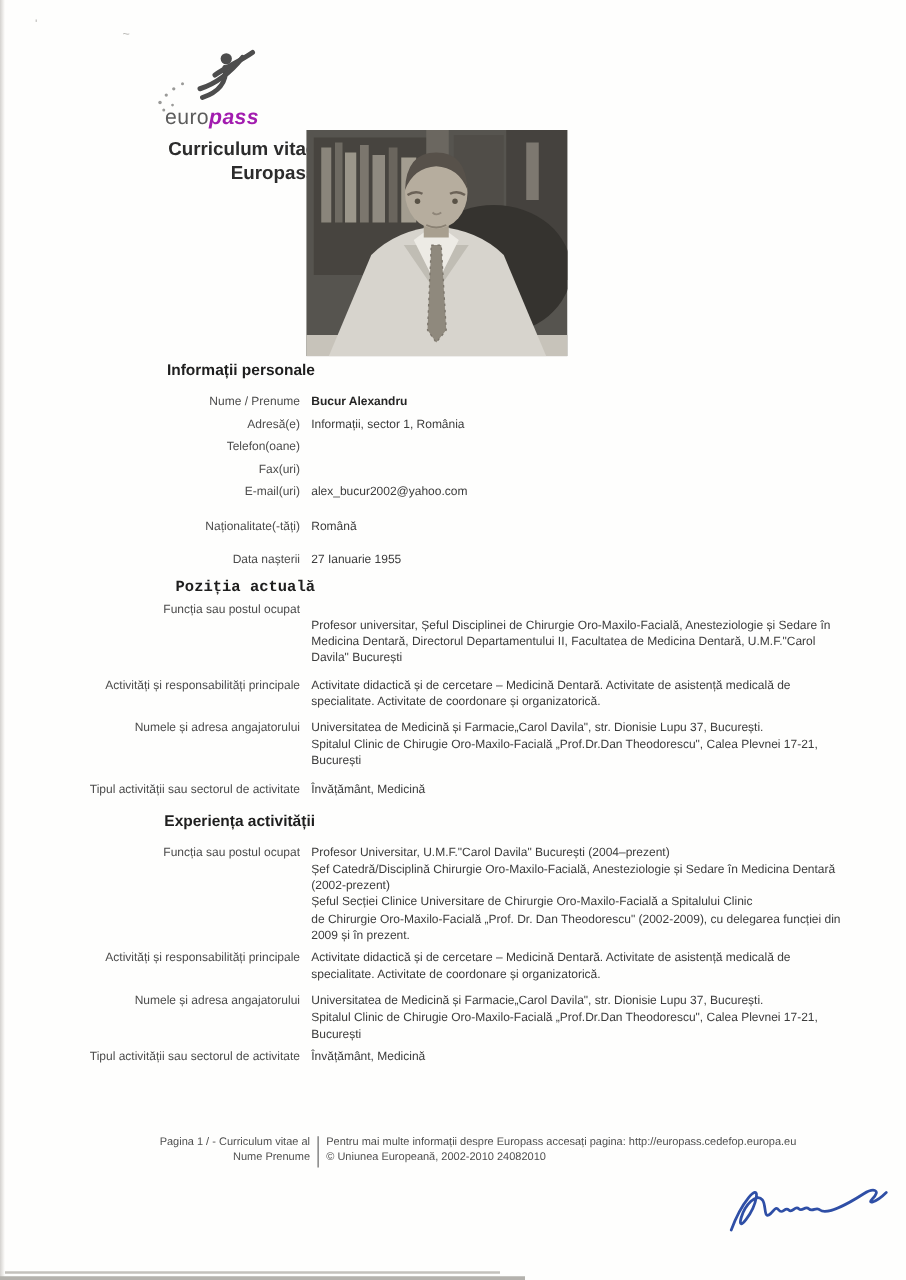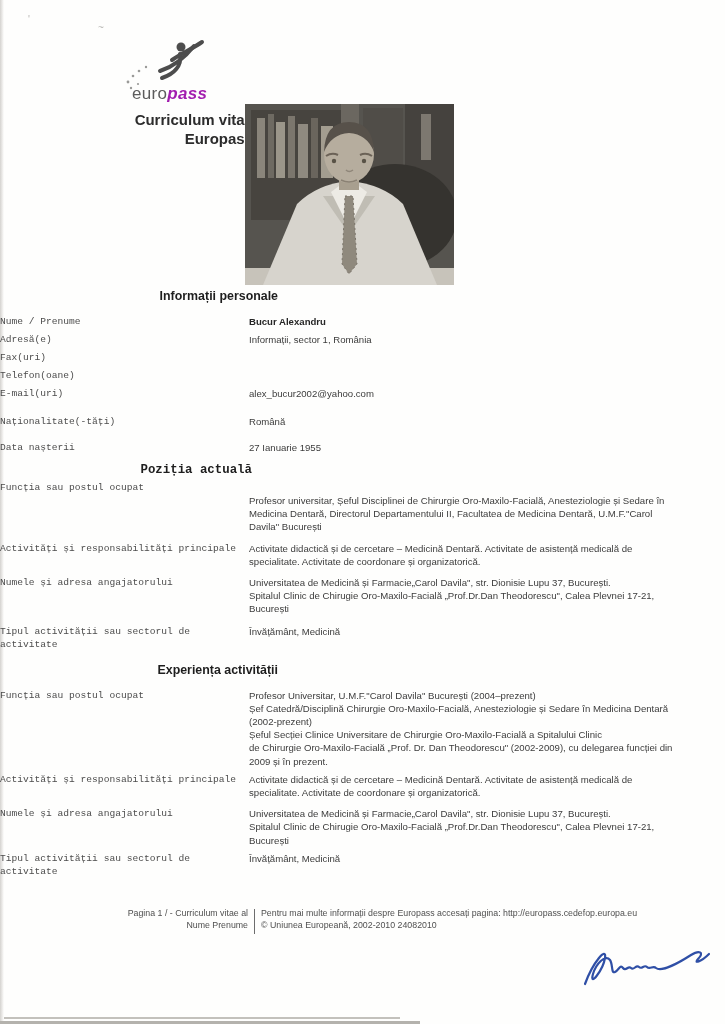--- a/index.html
+++ b/index.html
@@ -22,28 +22,28 @@
   .cv-title { position:absolute; left:16px; top:110px; width:237px; text-align:right;
     font-size:15px; font-weight:bold; color:#2c2c2c; line-height:19px; }
 
   .photo { position:absolute; left:245px; top:104px; width:209px; height:181px; }
   .photo svg { display:block; }
 
   
   .content { position:absolute; left:0; top:289px; width:712px; }
   .section-heading { width:252px; text-align:right; font-size:12.4px; font-weight:bold; color:#1e1e1e; }
   .row { display:flex; align-items:flex-start; margin-bottom:5px; }
-  .label { width:240px; text-align:left; font-size:9.6px; line-height:13px; color:#4c4c4c; flex:none;font-family:Liberation Mono, monospace; }
+  .label { width:240px; text-align:right; font-size:9.6px; line-height:13px; color:#4c4c4c; flex:none; }
   .value { margin-left:9px; width:452px; font-size:9.6px; line-height:13.2px; color:#3c3c3c; white-space:pre-line; }
   .bold { font-weight:bold; color:#262626; }
   .value-offset { margin-top:13px; }
   .min-h { min-height:13px; }
   .mt14 { margin-top:14px; } .mt13 { margin-top:13px; } .mt9 { margin-top:9px;font-family:Liberation Mono, monospace; }
   .mt12 { margin-top:12px; } .mt4 { margin-top:4px; }
-  .mb12 { margin-bottom:12px;padding-left:26px; } .mb4 { margin-bottom:4px; }
+  .mb12 { margin-bottom:12px; } .mb4 { margin-bottom:4px; }
   .gap8 { margin-bottom:8px; } .gap9 { margin-bottom:9px; }
 
   
   .footer { position:absolute; left:0; top:908px; width:712px; display:flex; align-items:flex-start;
     font-size:8.8px; color:#4f4f4f;padding-left:16px; }
   .footer-left { width:232px; text-align:right; line-height:11.5px; flex:none; }
   .footer-divider { width:1px; height:25px; background:#6d6d6d; margin:1px 6px 0 6px; flex:none; }
   .footer-right { line-height:11.5px; }
   .signature { position:absolute; left:565px; top:922px; width:150px; height:80px; }
 </style>
@@ -128,25 +128,25 @@
 
     <div class="row">
       <div class="label">Nume / Prenume</div>
       <div class="value bold min-h">Bucur Alexandru</div>
     </div>
     <div class="row">
       <div class="label">Adresă(e)</div>
       <div class="value min-h">Informații, sector 1, România</div>
     </div>
     <div class="row">
+      <div class="label">Telefon(oane)</div>
+      <div class="value min-h"></div>
+    </div>
+    <div class="row">
       <div class="label">Fax(uri)</div>
-      <div class="value min-h"></div>
-    </div>
-    <div class="row">
-      <div class="label">Telefon(oane)</div>
       <div class="value min-h"></div>
     </div>
     <div class="row">
       <div class="label">E-mail(uri)</div>
       <div class="value min-h">alex_bucur2002@yahoo.com</div>
     </div>
     <div class="row mt14">
       <div class="label">Naționalitate(-tăți)</div>
       <div class="value min-h">Română</div>
     </div>

